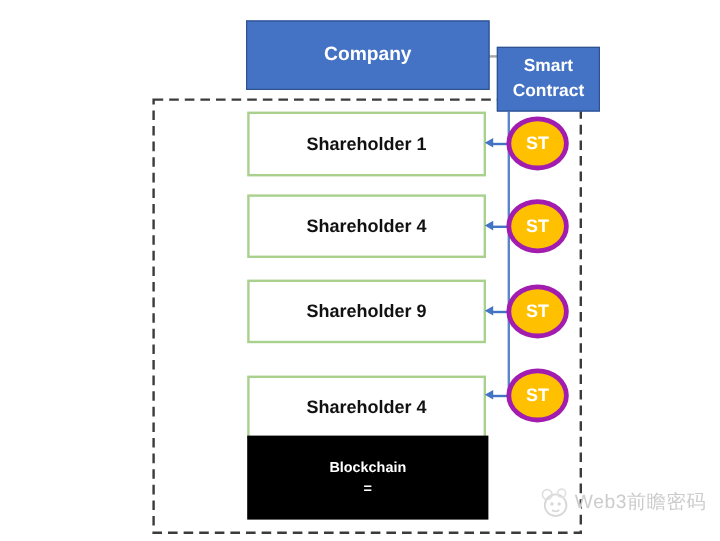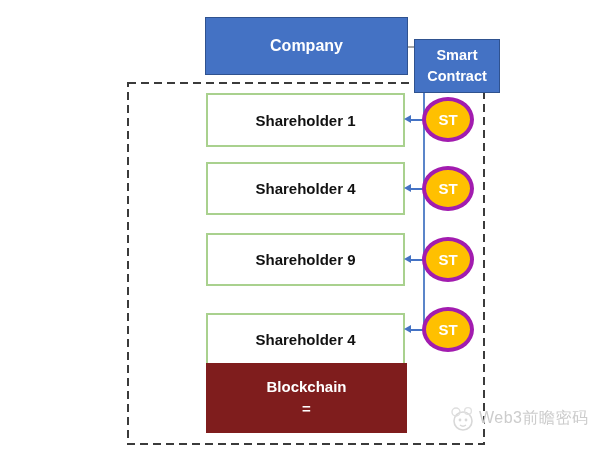--- a/index.html
+++ b/index.html
@@ -47,22 +47,22 @@
     color: #111111;
     font-size: 15px; font-weight: 600;
   }
   .sh1 { top: 93px;  height: 54px; }
   .sh2 { top: 162px; height: 53px; }
   .sh3 { top: 233px; height: 53px; }
   .sh4 { top: 313px; height: 53px; }
 
   .blackbox {
     left: 206px; top: 363px; width: 201px; height: 70px;
-    background: #7f1d1d; color: #ffffff;
-    font-size: 15px; font-weight: 600;
+    background: #000000; color: #ffffff;
+    font-size: 12px; font-weight: 600;
     flex-direction: column; justify-content: center;
     line-height: 1.5;
   }
 
   
   .token {
     position: absolute; left: 422px;
     width: 52px; height: 45px;
     background: #FFC000;
     border: 4px solid #a21caf;

